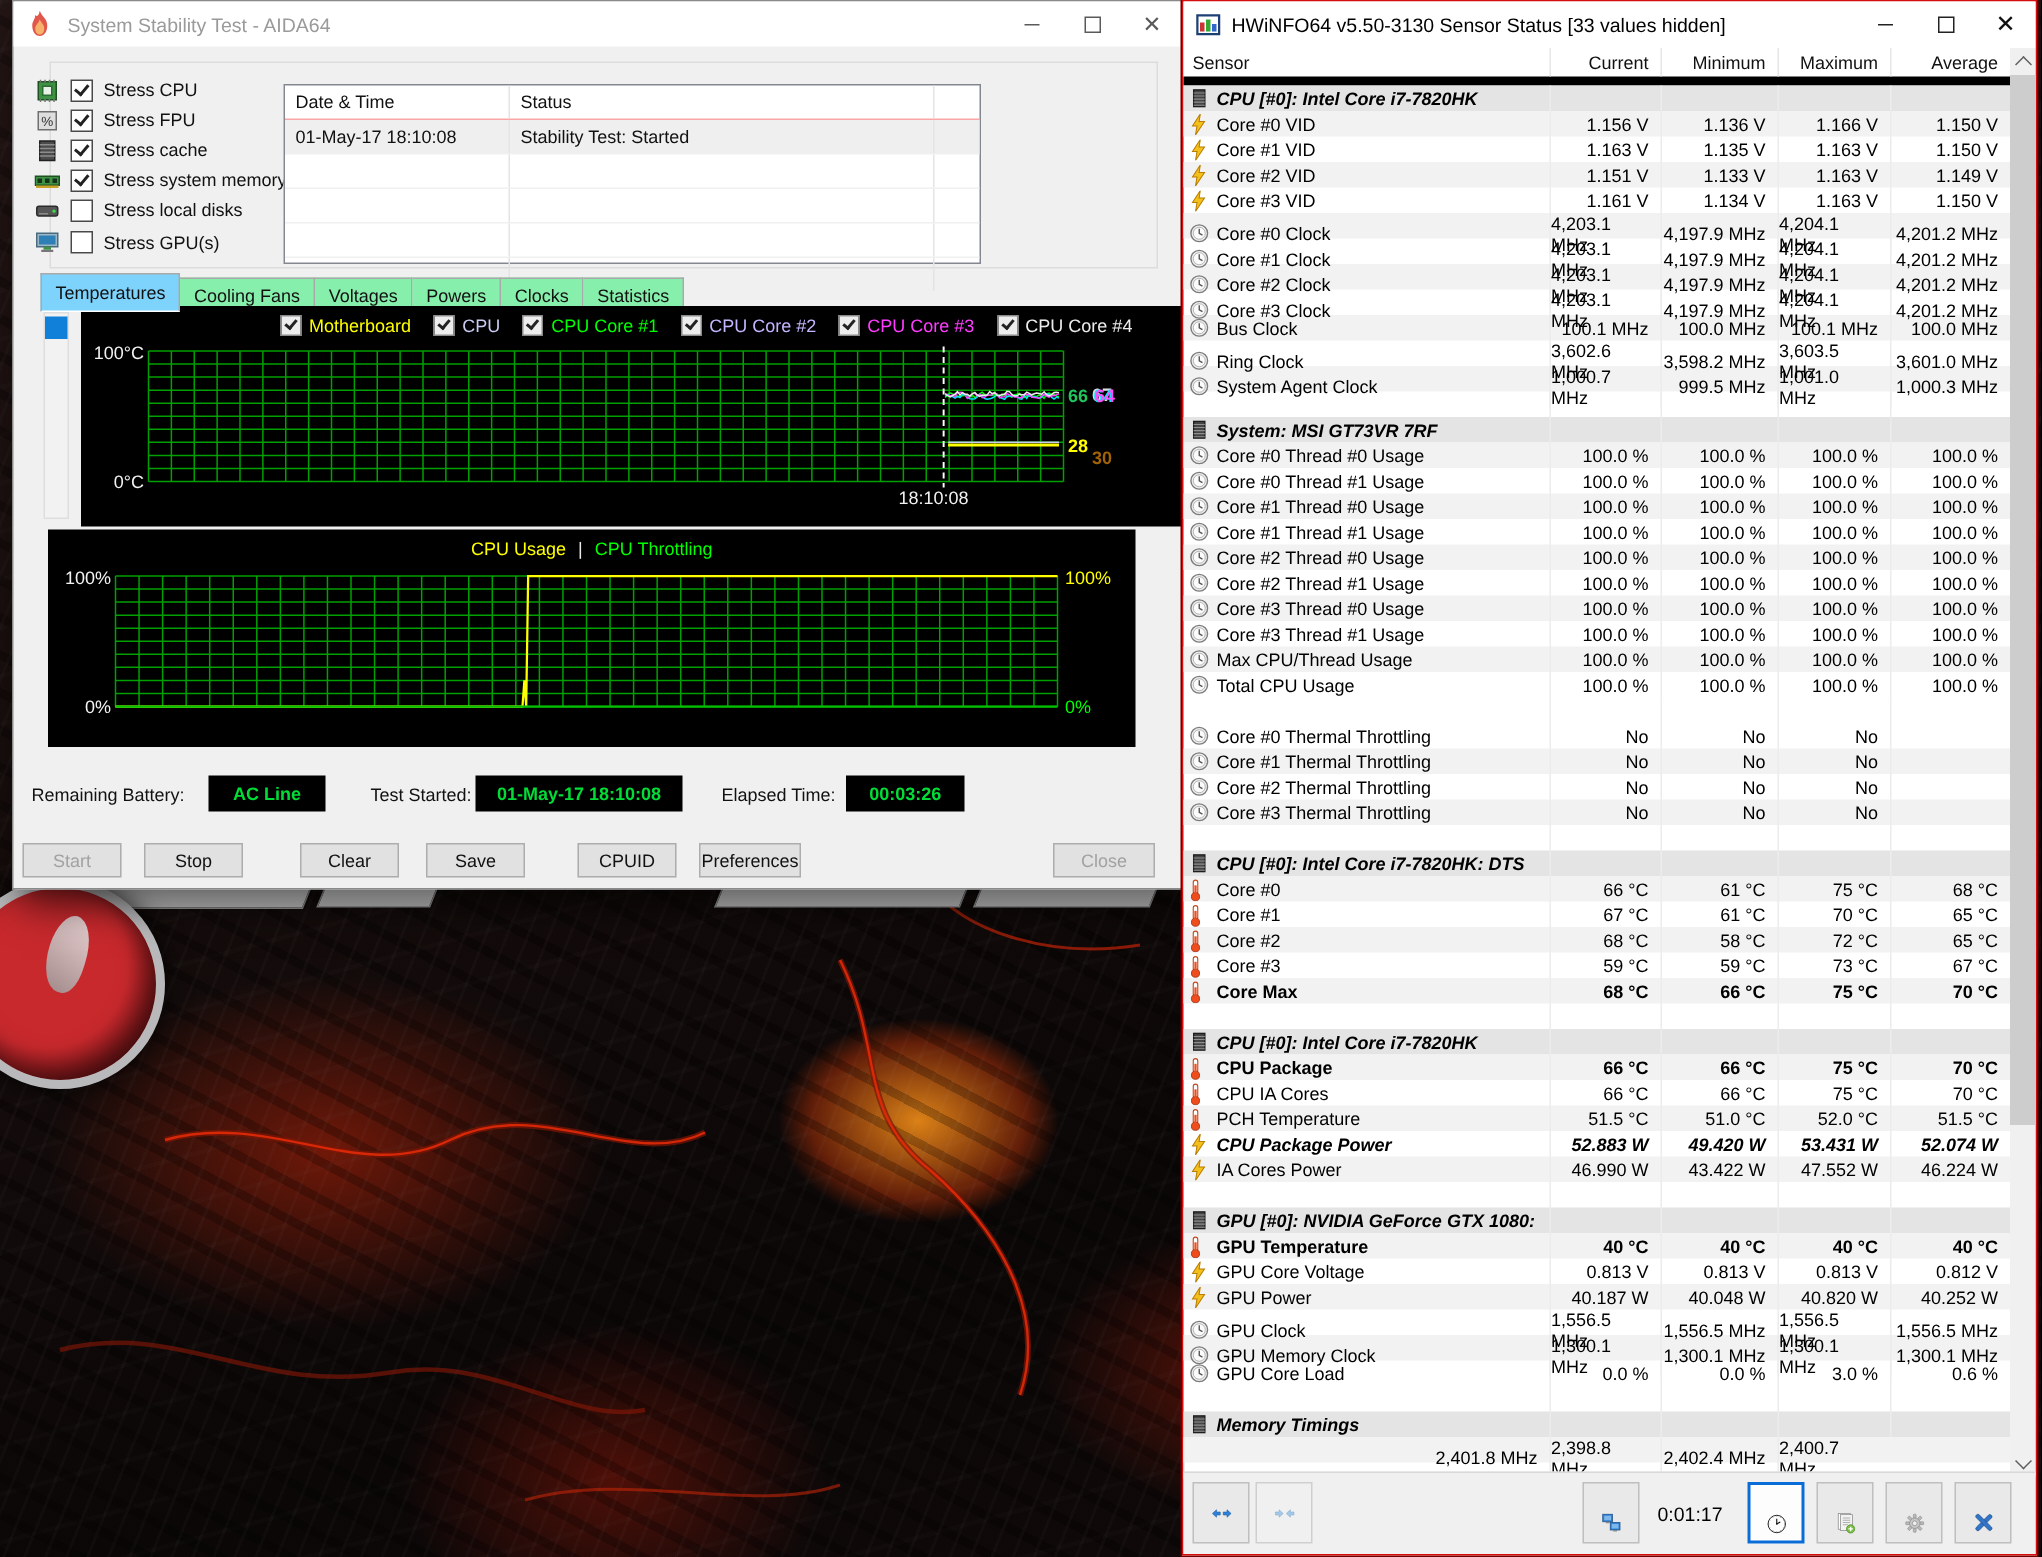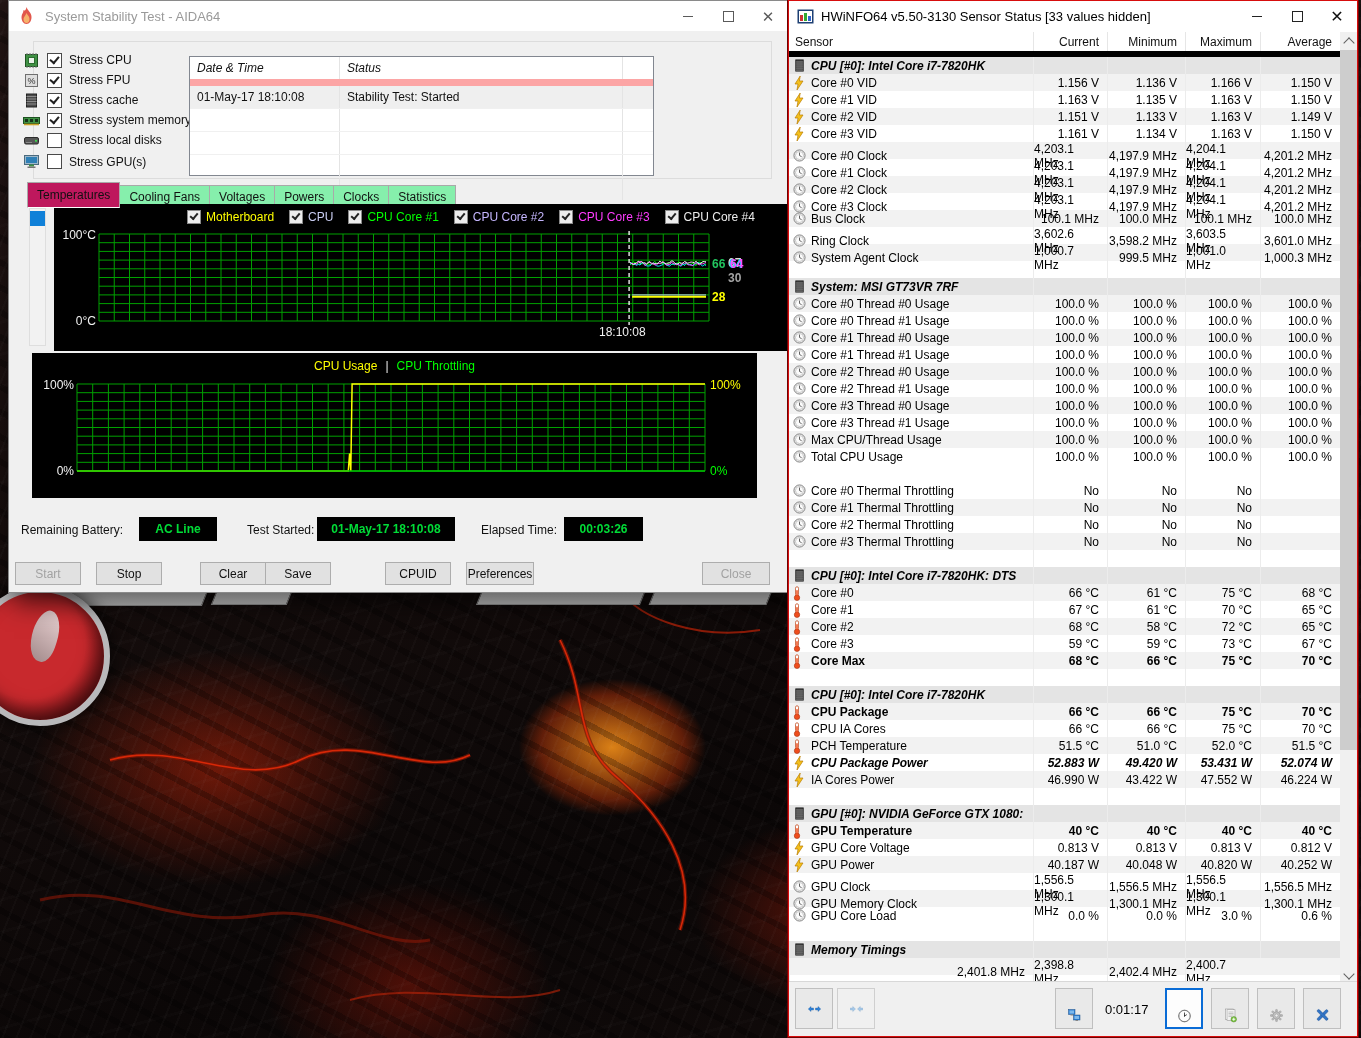--- a/index.html
+++ b/index.html
@@ -45,29 +45,29 @@
   .stress-row{position:absolute;left:14px;height:18px;display:flex;align-items:center;gap:7px;font-size:12px;color:#111;}
   .cb{width:13px;height:13px;background:#fff;border:1px solid #494949;position:relative;flex:0 0 auto;}
   .cb.checked::after{content:"";position:absolute;left:2px;top:2px;width:7px;height:4px;
      border-left:2px solid #222;border-bottom:2px solid #222;transform:rotate(-50deg);}
   .sicon{width:17px;height:15px;display:inline-flex;}
 
   .log{position:absolute;left:180px;top:55px;width:463px;height:118px;background:#fff;border:1px solid #828790;font-size:12px;color:#111;}
   .log-row{display:flex;height:22px;align-items:center;}
   .log-c1{width:150px;padding-left:7px;box-sizing:border-box;border-right:1px solid #e4e4e4;height:100%;display:flex;align-items:center;}
   .log-c2{width:283px;padding-left:7px;box-sizing:border-box;border-right:1px solid #e4e4e4;height:100%;display:flex;align-items:center;}
-  .log-head{border-bottom:7px solid #fca5a5;font-style:italic;}
+  .log-head{border-bottom:1px solid #fca5a5;}
   .log-data{background:#efefef;}
   .log-empty{border-top:1px solid #f0f0f0;}
 
   .tabs{position:absolute;left:18px;top:181px;display:flex;align-items:flex-end;}
   .tab{height:21px;padding:0 9px;border:1px solid #a9a9a9;border-left-width:0;background:#86efac;font-size:12px;
        display:flex;align-items:center;color:#111;}
   .tab:first-child{border-left-width:1px;}
-  .tab.active{background:#be185d;height:24px;border-bottom-color:#fff;position:relative;z-index:2;}
+  .tab.active{background:#7dd3fc;height:24px;border-bottom-color:#fff;position:relative;z-index:2;}
 
   .temp-panel{position:absolute;left:45px;top:203px;width:834px;height:147px;background:#000;}
   .usage-panel{position:absolute;left:23px;top:352px;width:725px;height:145px;background:#000;}
   .chart-scroll{position:absolute;left:20px;top:207px;width:17px;height:138px;background:#f2f2f2;border:1px solid #dedede;box-sizing:border-box;}
   .chart-scroll .thumb{position:absolute;left:0;top:2px;width:15px;height:15px;background:#1080d8;}
   .legend{position:absolute;left:0;right:0;top:6px;display:flex;justify-content:center;gap:15px;}
   .legend-item{display:flex;align-items:center;gap:5px;font-size:12px;}
   .lg-cb{width:12px;height:12px;background:#ededed;border:1px solid #8a8a8a;position:relative;}
   .lg-cb::after{content:"";position:absolute;left:2px;top:2px;width:6px;height:3px;
      border-left:2px solid #222;border-bottom:2px solid #222;transform:rotate(-50deg);}
@@ -365,21 +365,21 @@
           <polyline points="576.1,60.2 577.7,58.9 579.4,60.3 581.0,60.4 582.7,61.4 584.3,60.2 586.0,61.1 587.6,59.1 589.3,58.8 590.9,60.9 592.6,61.8 594.2,62.0 595.9,61.8 597.5,60.6 599.2,58.8 600.8,60.2 602.5,61.7 604.1,62.2 605.8,61.9 607.4,61.3 609.1,60.5 610.7,58.9 612.4,60.9 614.0,61.6 615.7,62.2 617.3,60.3 619.0,59.9 620.6,60.4 622.3,59.7 623.9,60.0 625.6,61.9 627.2,62.1 628.9,59.7 630.5,61.6 632.2,58.7 633.8,60.6 635.5,60.5 637.1,60.8 638.8,61.6 640.4,60.8 642.1,59.2 643.7,58.6 645.4,59.0 647.0,60.8 648.7,62.0 650.3,60.7 652.0,61.4" fill="none" stroke="#00e5ff" stroke-width="1"></polyline>
           <polyline points="576.1,58.3 577.7,59.5 579.4,59.8 581.0,59.4 582.7,60.5 584.3,57.9 586.0,57.5 587.6,57.7 589.3,59.1 590.9,61.6 592.6,60.2 594.2,58.4 595.9,58.1 597.5,60.1 599.2,58.8 600.8,61.1 602.5,60.7 604.1,59.5 605.8,59.5 607.4,59.1 609.1,58.0 610.7,58.9 612.4,61.2 614.0,60.6 615.7,60.5 617.3,58.3 619.0,59.3 620.6,59.7 622.3,60.7 623.9,60.6 625.6,61.1 627.2,61.2 628.9,58.7 630.5,59.3 632.2,58.7 633.8,60.7 635.5,61.0 637.1,61.1 638.8,61.6 640.4,59.7 642.1,58.8 643.7,60.0 645.4,60.8 647.0,59.8 648.7,59.8 650.3,59.2 652.0,58.6" fill="none" stroke="#ff3cff" stroke-width="1"></polyline>
           <polyline points="576.1,58.5 577.7,59.8 579.4,60.6 581.0,59.7 582.7,58.7 584.3,57.1 586.0,59.3 587.6,57.8 589.3,58.8 590.9,58.8 592.6,60.0 594.2,58.5 595.9,57.6 597.5,59.3 599.2,60.2 600.8,59.3 602.5,59.5 604.1,59.3 605.8,57.1 607.4,58.4 609.1,57.8 610.7,59.4 612.4,59.9 614.0,58.8 615.7,59.0 617.3,56.9 619.0,57.1 620.6,59.0 622.3,60.0 623.9,59.9 625.6,58.7 627.2,59.2 628.9,59.2 630.5,57.5 632.2,58.2 633.8,59.2 635.5,58.5 637.1,58.0 638.8,58.3 640.4,58.8 642.1,57.2 643.7,59.1 645.4,59.9 647.0,59.1 648.7,57.6 650.3,57.5 652.0,57.8" fill="none" stroke="#ececec" stroke-width="1"></polyline>
         </svg>
       <div id="temp-values">
           <span class="vlabel" style="left: 658px; top: 52.58px; color: #22c55e;">66</span>
           <span class="vlabel" style="left: 674px; top: 52.058px; color: rgb(220, 220, 220);">67</span>
           <span class="vlabel" style="left: 675px; top: 52.754px; color: rgb(0, 229, 255);">64</span>
           <span class="vlabel" style="left: 676px; top: 53.276px; color: rgb(255, 76, 255);">64</span>
           <span class="vlabel" style="left: 658px; top: 85.64px; color: rgb(255, 255, 0);">28</span>
-          <span class="vlabel" style="left: 674px; top: 67px; color: #a3a3a3;">30</span>
+          <span class="vlabel" style="left: 674px; top: 94px; color: #a16207;">30</span>
         </div>
     </div>
 
     <div class="usage-panel" id="usage-panel">
       <div style="position:absolute;left:0;right:0;top:6px;display:flex;justify-content:center;gap:8px;font-size:12px;">
         <span id="ut0" style="color: rgb(255, 255, 0);">CPU Usage</span>
         <span id="ut1" style="color: rgb(232, 232, 232);">|</span>
         <span id="ut2" style="color: rgb(0, 255, 0);">CPU Throttling</span>
       </div>
       <span class="chart-label" style="left: 6px; top: 25px; width: 36px; text-align: right; color: rgb(242, 242, 242);" id="ul-lt">100%</span>
@@ -448,21 +448,21 @@
     <span class="info-box" style="left:130px;top:516px;width:78px;">AC Line</span>
     <span class="info-label" style="left:238px;top:522px;">Test Started:</span>
     <span class="info-box" style="left:308px;top:516px;width:138px;">01-May-17 18:10:08</span>
     <span class="info-label" style="left:472px;top:522px;">Elapsed Time:</span>
     <span class="info-box" style="left:555px;top:516px;width:79px;">00:03:26</span>
 
     <div id="aida-buttons">
         <div class="btn disabled" style="left: 6px;">Start</div>
         <div class="btn" style="left: 87px;">Stop</div>
         <div class="btn" style="left: 191px;">Clear</div>
-        <div class="btn" style="left: 256px;">Save</div>
+        <div class="btn" style="left: 275px;">Save</div>
         <div class="btn" style="left: 376px;">CPUID</div>
         <div class="btn" style="left: 457px; width: 68px;">Preferences</div>
         <div class="btn disabled" style="left: 693px; width: 68px;">Close</div>
       </div>
   </div>
 
   <div class="win hwinfo">
     <div class="titlebar">
       <span class="hw-appicon">
         <svg viewBox="0 0 17 15" width="17" height="15">

